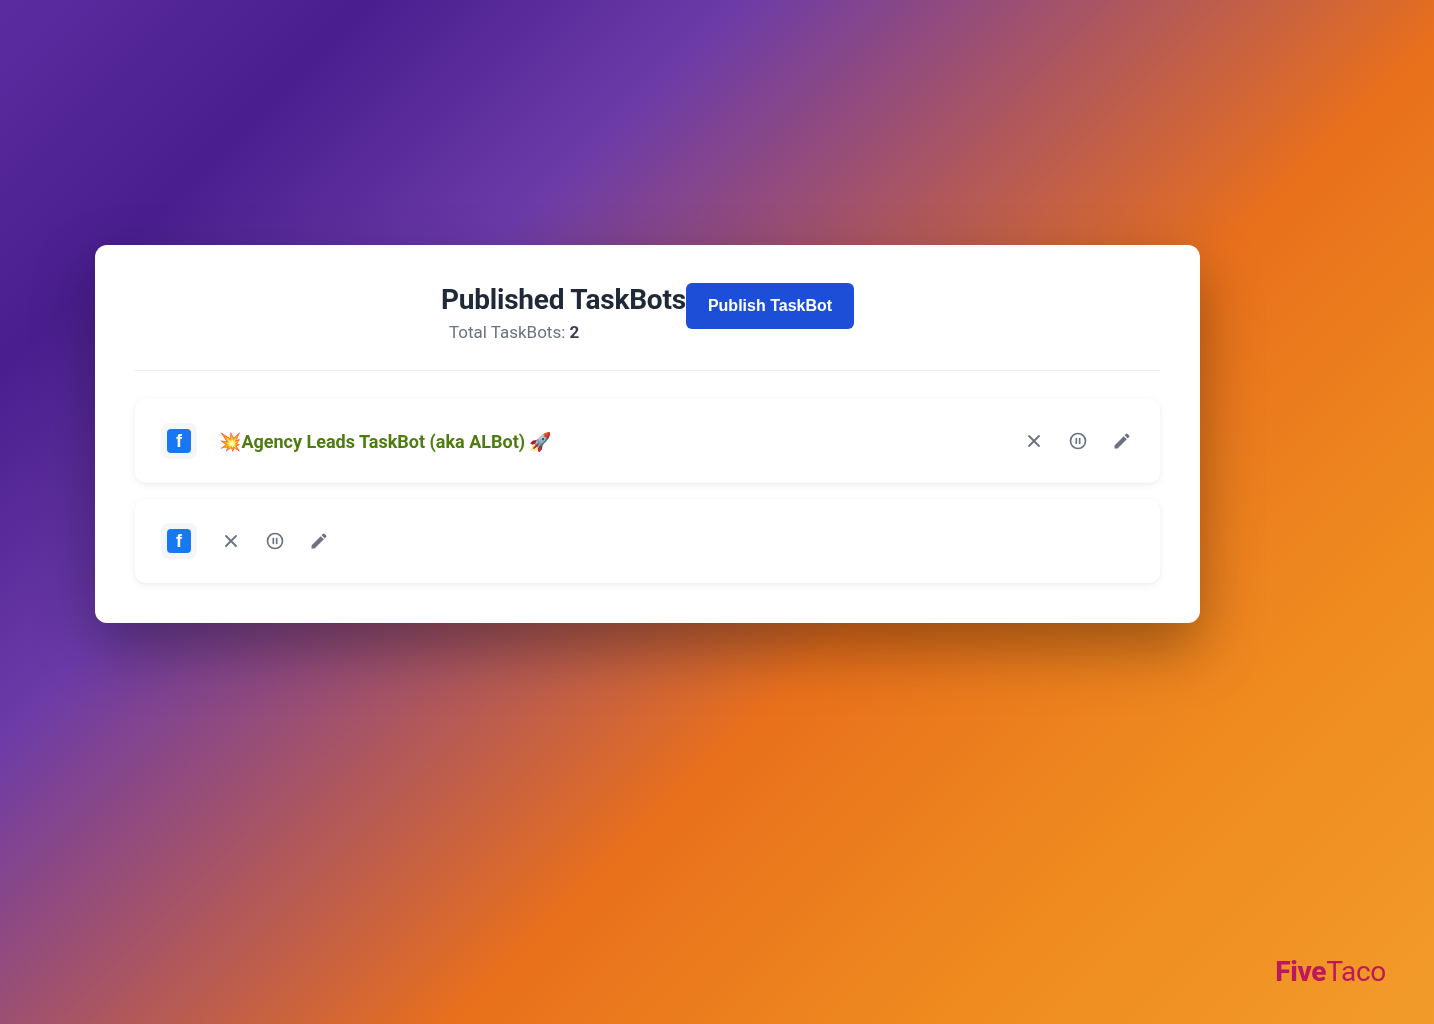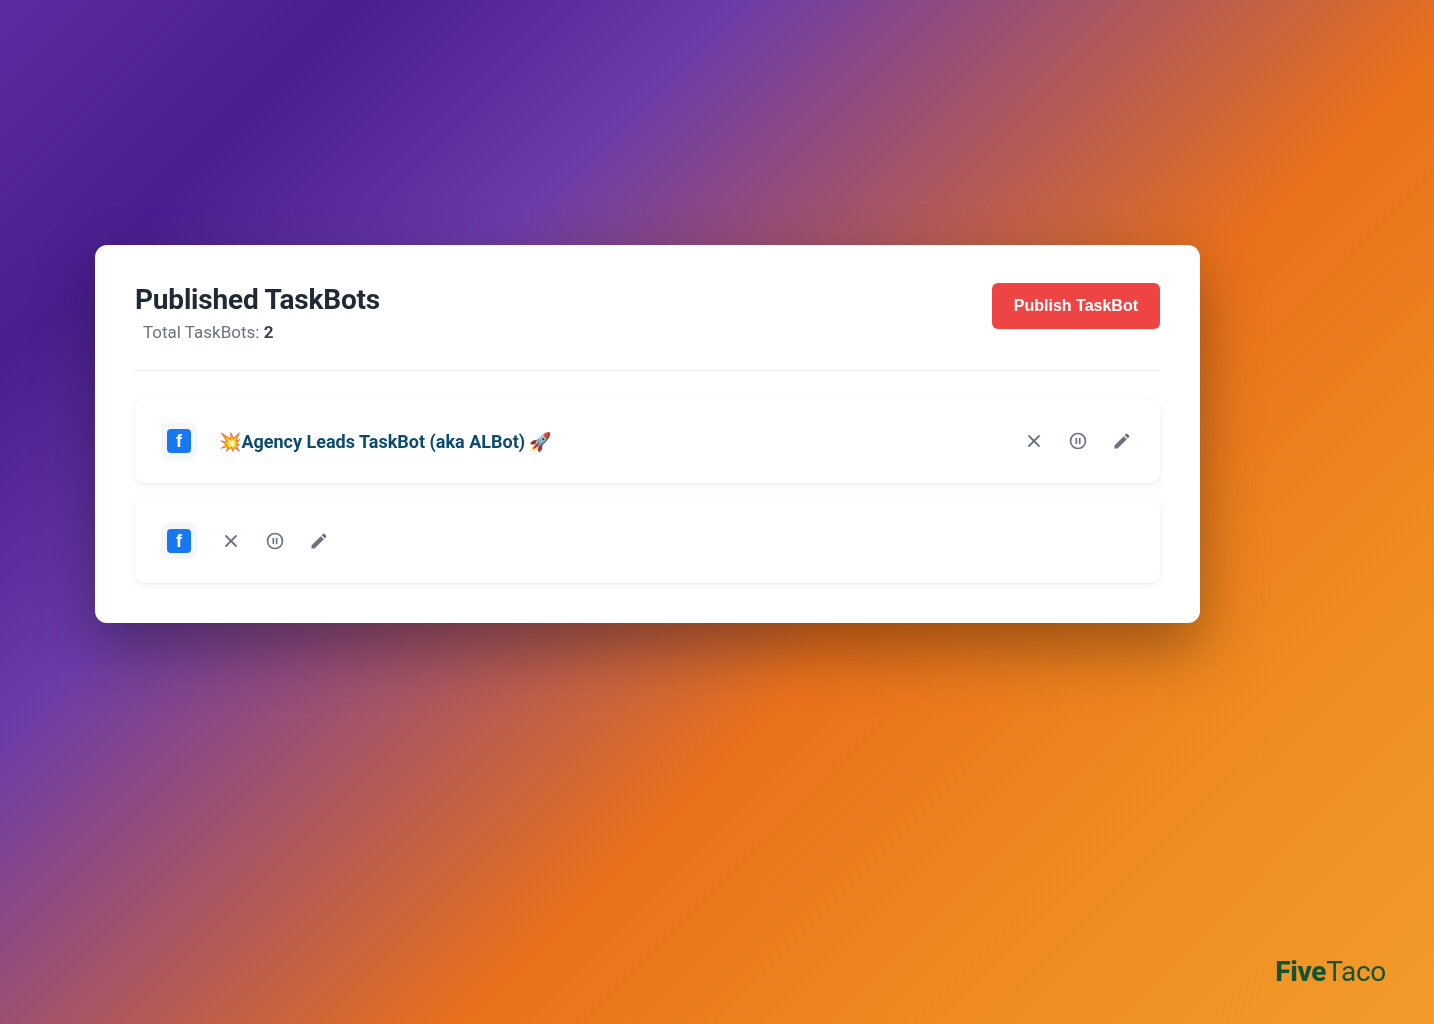--- a/index.html
+++ b/index.html
@@ -23,21 +23,21 @@
       left: 95px;
       width: 1105px;
       background: #ffffff;
       border-radius: 12px;
       padding: 38px 40px 40px 40px;
       box-shadow: 0 25px 60px rgba(0,0,0,0.35);
     }
 
     .header-row {
       display: flex;
-      justify-content: space-between;
+      justify-content: center;
       align-items: flex-start;
       padding-bottom: 28px;
       border-bottom: 1px solid #ebedf0;
     }
 
     .header-left {
       display: flex;
       flex-direction: column;
       gap: 6px;
     }
@@ -55,21 +55,21 @@
       font-weight: 400;
       margin-left: 8px;
     }
 
     .subtitle .count {
       font-weight: 700;
       color: #374151;
     }
 
     .publish-button {
-      background: #ef4444;
+      background: #1d4ed8;
       color: #ffffff;
       border: none;
       padding: 14px 22px;
       font-size: 16px;
       font-weight: 600;
       border-radius: 6px;
       cursor: pointer;
     }
 
     .taskbot-list {
@@ -110,21 +110,21 @@
       justify-content: center;
       color: #ffffff;
       font-weight: 800;
       font-size: 18px;
       font-family: Arial, sans-serif;
     }
 
     .taskbot-name {
       font-size: 18px;
       font-weight: 700;
-      color: #0c4a6e;
+      color: #4d7c0f;
       flex: 1;
     }
 
     .actions {
       display: flex;
       align-items: center;
       gap: 20px;
     }
 
     .action-icon {
@@ -139,21 +139,21 @@
 
     .action-icon svg {
       width: 20px;
       height: 20px;
     }
 
     .watermark {
       position: absolute;
       right: 48px;
       bottom: 36px;
-      color: #14532d;
+      color: #be185d;
       font-size: 28px;
       font-weight: 800;
       letter-spacing: -0.3px;
     }
 
     .watermark .light {
       font-weight: 400;
     }
   </style>
 </head>

